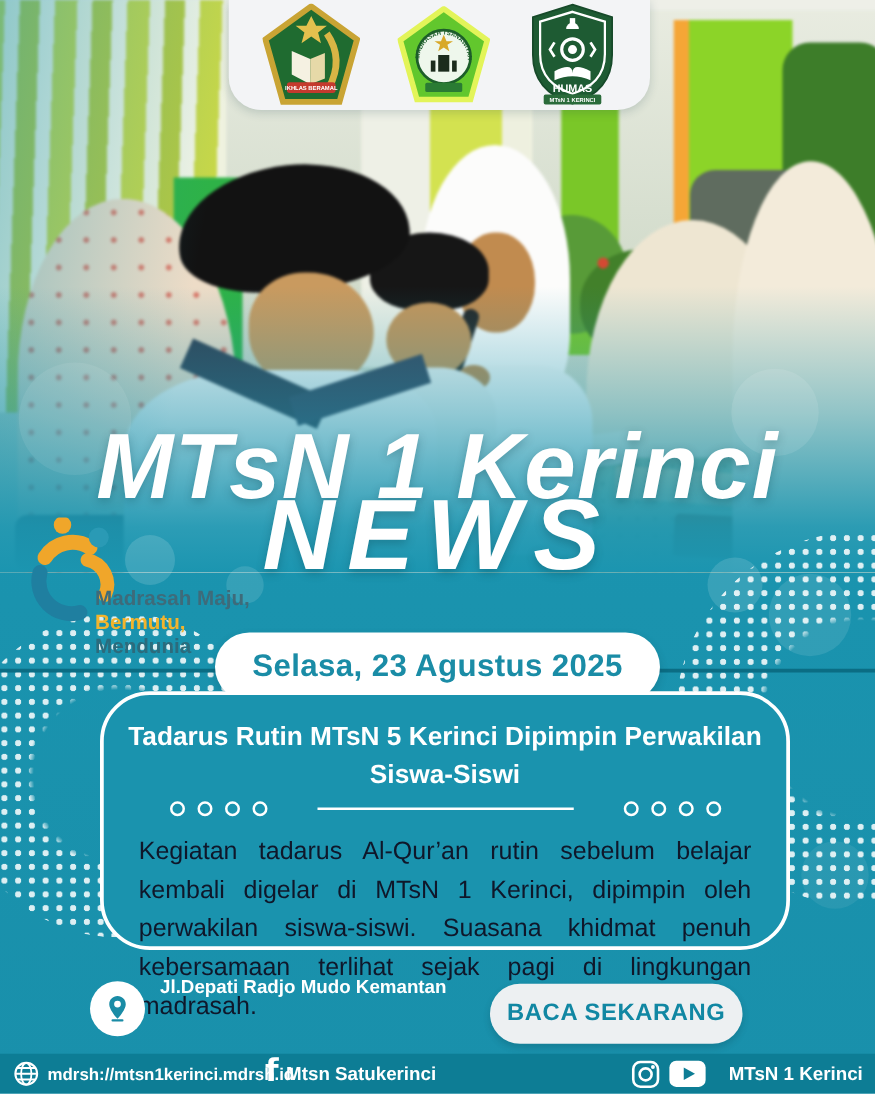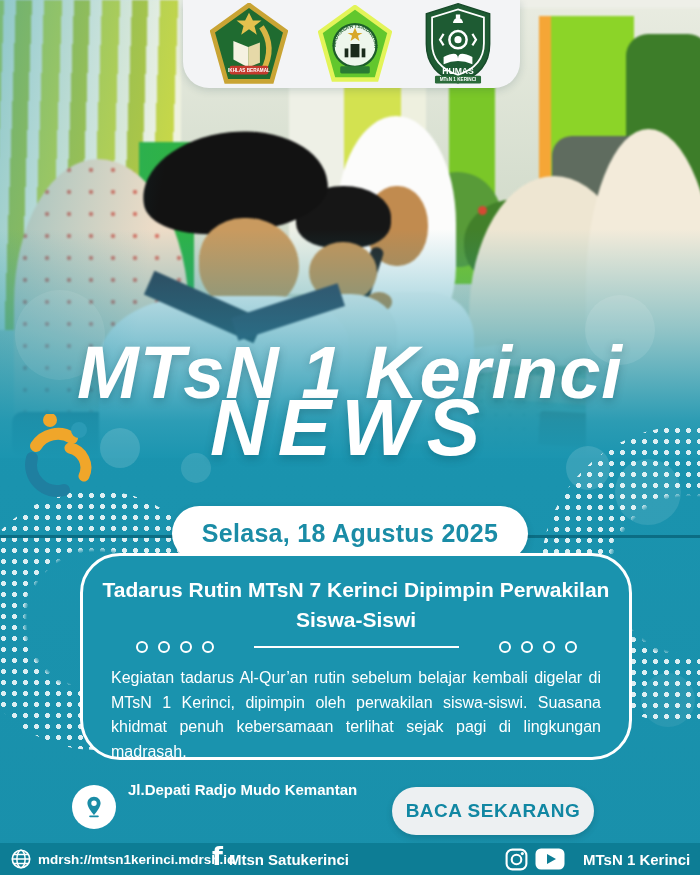--- a/index.html
+++ b/index.html
@@ -96,21 +96,21 @@
     box-shadow:0 3px 7px rgba(0,45,55,.18);}
   .date-pill span{color:#1a8ca6;font-weight:bold;font-size:25px;letter-spacing:.3px;}
   
   .card{position:absolute;left:80px;top:553px;width:552px;height:207px;border:3px solid #ffffff;
     border-radius:40px;background:#1a93ae;}
   .headline{margin:19px 6px 0;text-align:center;color:#ffffff;font-weight:bold;font-size:21px;line-height:1.45;}
   .decor-row{margin-top:5px;display:flex;align-items:center;justify-content:center;gap:40px;}
   .dots{display:flex;gap:10px;}
   .dots i{width:12px;height:12px;border:2.5px solid #fff;border-radius:50%;display:block;}
   .decor-line{width:205px;height:2.5px;background:#ffffff;}
-  .body-text{margin:13px 28px 0;color:#ffffff;font-size:16px;line-height:1.55;
+  .body-text{margin:13px 28px 0;color:#0f172a;font-size:20px;line-height:1.55;
     text-align:justify;text-justify:inter-word;}
   
   .pin-badge{position:absolute;left:72px;top:785px;width:44px;height:44px;background:#ffffff;
     border-radius:50%;display:flex;align-items:center;justify-content:center;}
   .address-text{position:absolute;left:128px;top:779px;color:#ffffff;font-weight:bold;
     font-size:15px;line-height:21px;}
   .cta{position:absolute;left:392px;top:787px;width:202px;height:48px;background:#edf0f2;border:none;
     border-radius:26px;display:flex;align-items:center;justify-content:center;cursor:pointer;
     box-shadow:0 3px 6px rgba(0,45,55,.2);}
   .cta span{color:#1187a3;font-weight:bold;font-size:19px;letter-spacing:.5px;}
@@ -230,28 +230,33 @@
     <div class="title-line2">NEWS</div>
   </div>
 
   <svg class="tagline-logo" viewBox="0 0 70 88">
     <path d="M14,32 A26,26 0 0 1 50,24" stroke="#f0a62a" stroke-width="12" fill="none" stroke-linecap="round"></path>
     <path d="M10,44 A26,26 0 0 0 42,76" stroke="#1f7fa0" stroke-width="12" fill="none" stroke-linecap="round"></path>
     <path d="M48,34 A20,20 0 0 1 62,62" stroke="#f0a62a" stroke-width="11" fill="none" stroke-linecap="round"></path>
     <circle cx="57" cy="16" r="8" fill="#2a9ab5"></circle>
     <circle cx="28" cy="6" r="7" fill="#f0a62a"></circle>
   </svg>
+  <div class="tagline-text">
+    <div class="tg1">Madrasah Maju,</div>
+    <div class="tg2">Bermutu,</div>
+    <div class="tg3">Mendunia</div>
+  </div>
 
   <div class="date-line"></div>
   <div class="date-pill">
-    <span>Selasa, 18 Agustus 2025</span>
+    <span>Selasa, 23 Agustus 2025</span>
   </div>
 
   <div class="card">
-    <div class="headline">Tadarus Rutin MTsN 7 Kerinci Dipimpin Perwakilan Siswa-Siswi</div>
+    <div class="headline">Tadarus Rutin MTsN 5 Kerinci Dipimpin Perwakilan Siswa-Siswi</div>
     <div class="decor-row">
       <div class="dots">
           <i></i>
           <i></i>
           <i></i>
           <i></i>
         </div>
       <div class="decor-line"></div>
       <div class="dots">
           <i></i>

